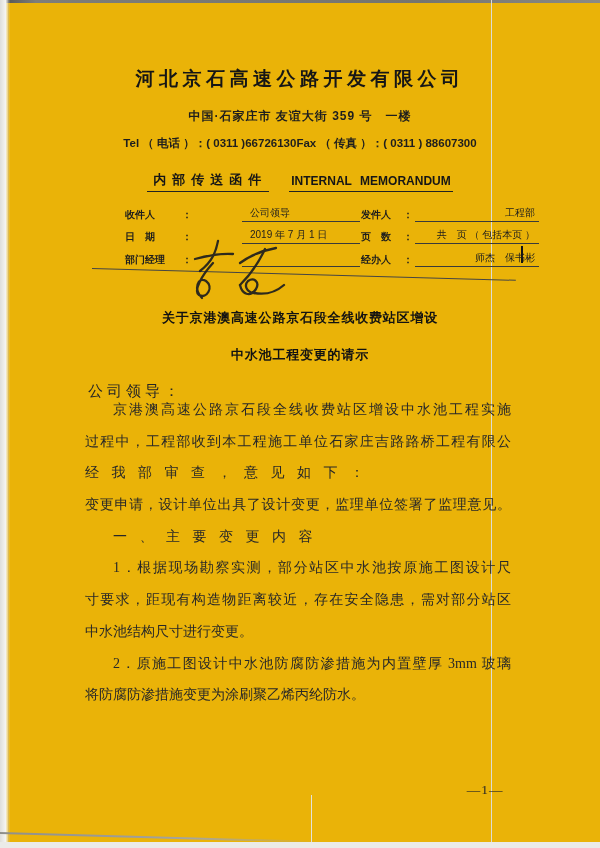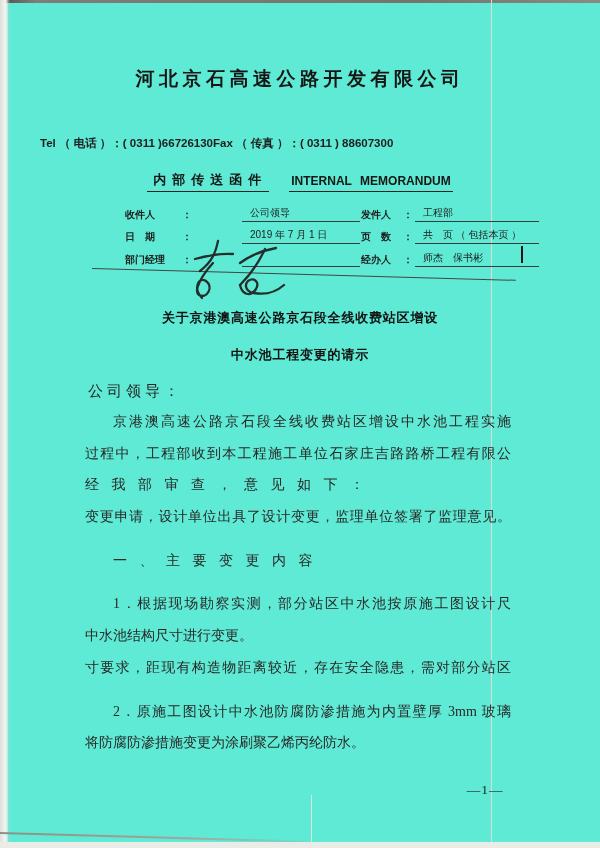--- a/index.html
+++ b/index.html
@@ -3,21 +3,21 @@
 <meta charset="utf-8">
 <style>
   * { margin:0; padding:0; box-sizing:border-box; }
   html,body { width:600px; height:848px; }
   body{
     font-family:"Liberation Serif","DejaVu Serif",serif;
     background:#e9e9e6;
   }
   #scan{
     position:relative; width:600px; height:848px;
-    background:#5eead4; overflow:hidden;
+    background:#eab308; overflow:hidden;
     color:#262626;
   }
   
   .edge-top{ position:absolute; left:0; top:0; width:600px; height:3px;
     background:linear-gradient(to right,#4e4e4c,#7d7d79 6%,#75756f 70%,#8a8a85); }
   .edge-left{ position:absolute; left:0; top:0; width:10px; height:848px;
     background:linear-gradient(to right,#dededa,#f4f4f1 55%,rgba(255,255,255,0)); }
   .edge-left-line{ position:absolute; left:8px; top:0; width:1px; height:848px;
     background:rgba(60,60,55,0.10); }
   .crease-right{ position:absolute; left:491px; top:0; width:1px; height:848px;
@@ -32,76 +32,77 @@
   .ink-dash{ position:absolute; left:521px; top:246px; width:2px; height:17px;
     background:#141414; }
   
   .sans{ font-family:"Liberation Sans","DejaVu Sans",sans-serif; }
   .company{ position:absolute; left:40px; top:66px; width:520px;
     text-align:center; font-size:19px; font-weight:700; letter-spacing:4.5px;
     color:#161616; }
   .address{ position:absolute; left:40px; top:108px; width:520px;
     text-align:center; font-size:12px; font-weight:600; letter-spacing:1px; color:#1e1e1e; }
   .telfax{ position:absolute; left:40px; top:136px; width:520px;
-    display:flex; 
+    display:flex; justify-content:center; 
     font-size:11.5px; font-weight:600; color:#1e1e1e; }
   .memo-type{ position:absolute; left:40px; top:171px; width:520px;
     display:flex; justify-content:center; align-items:flex-end; gap:20px; }
   .memo-cn{ font-size:13px; font-weight:700; letter-spacing:6px; color:#161616;
     border-bottom:1.5px solid #222; padding:0 2px 2px 6px; }
   .memo-en{ font-size:12px; font-weight:700; word-spacing:5px; color:#161616;
     border-bottom:1.5px solid #222; padding:0 2px 3px 2px; }
   
   .fcol{ position:absolute; top:199px; font-size:10px; color:#1d1d1d; }
   .fcol.left{ left:125px; }
   .fcol.right{ left:333px;margin-left:28px; }
   .frow{ height:22.5px; display:flex; align-items:flex-end; }
   .flabel{ display:inline-block; font-weight:700; white-space:pre; }
   .fcol.left  .flabel{ width:57px; }
   .fcol.right .flabel{ width:42px; }
   .fcolon{ font-weight:700; margin-right:2px; }
   .fvalue{ display:inline-block; border-bottom:1.3px solid #3a3a3a;
     padding:0 4px 1px 8px; font-weight:500; white-space:pre; }
   .fcol.left  .fvalue{ min-width:118px;margin-left:48px; }
-  .fcol.right .fvalue{ min-width:124px; }
+  .fcol.right .fvalue{ min-width:124px;text-align:right; }
   .long-rule{ position:absolute; left:92px; top:268px; width:424px; height:0;
     border-top:1.5px solid #454545; transform:rotate(1.6deg);
     transform-origin:left center; }
   .signature{ position:absolute; left:188px; top:234px; width:105px; height:72px; }
   
   .title{ position:absolute; left:40px; top:299px; width:520px;
     text-align:center; font-size:13px; font-weight:700; letter-spacing:0.8px;
     line-height:37px; color:#121212;
     font-family:"Liberation Sans","DejaVu Sans",sans-serif; }
   .salutation{ position:absolute; left:88px; top:366px;
     font-size:15px; letter-spacing:4px; color:#262626;margin-top:16px; }
   .body-text{ position:absolute; left:85px; top:394px; width:426px;
     font-size:14px; color:#282828; }
   .bline{ line-height:31.7px; height:31.7px; overflow:visible; white-space:nowrap; }
   .bline.stretch{ white-space:normal; text-align:justify; text-align-last:justify; }
-  .bline.indent{ text-indent:28px;margin-top:12px; }
+  .bline.indent{ text-indent:28px; }
   .bline.wide{ letter-spacing:12.5px; }
   .page-num{ position:absolute; left:450px; top:782px; width:70px;
     font-size:13.5px; letter-spacing:1px; color:#262626; text-align:center; }
 </style>
 </head>
 <body>
 
 <div id="scan">
 
   <div class="edge-top"></div>
   <div class="edge-left"></div>
   <div class="edge-left-line"></div>
   <div class="crease-right"></div>
   <div class="crease-bottom"></div>
   <div class="bottom-diagonal"></div>
   <div class="bottom-band"></div>
   <div class="ink-dash"></div>
 
   <div class="company sans">河北京石高速公路开发有限公司</div>
+  <div class="address sans">中国·石家庄市 友谊大街 359 号　一楼</div>
   <div class="telfax sans">
     <span>Tel （ 电话 ）：( 0311 )66726130</span>
     <span>Fax （ 传真 ）：( 0311 ) 88607300</span>
   </div>
   <div class="memo-type sans">
     <span class="memo-cn">内部传送函件</span>
     <span class="memo-en">INTERNAL MEMORANDUM</span>
   </div>
 
   <div class="fcol left sans">
@@ -160,21 +161,21 @@
 
   <div class="salutation">公司领导：</div>
 
   <div class="body-text">
     <div class="bline indent stretch">京港澳高速公路京石段全线收费站区增设中水池工程实施</div>
     <div class="bline stretch">过程中，工程部收到本工程施工单位石家庄吉路路桥工程有限公</div>
     <div class="bline wide">经我部审查，意见如下：</div>
     <div class="bline stretch">变更申请，设计单位出具了设计变更，监理单位签署了监理意见。</div>
     <div class="bline indent wide">一、主要变更内容</div>
     <div class="bline indent stretch">1．根据现场勘察实测，部分站区中水池按原施工图设计尺</div>
+    <div class="bline stretch">寸要求，距现有构造物距离较近，存在安全隐患，需对部分站区</div>
     <div class="bline">中水池结构尺寸进行变更。</div>
-    <div class="bline stretch">寸要求，距现有构造物距离较近，存在安全隐患，需对部分站区</div>
     <div class="bline indent stretch">2．原施工图设计中水池防腐防渗措施为内置壁厚 3mm 玻璃</div>
     <div class="bline">将防腐防渗措施变更为涂刷聚乙烯丙纶防水。</div>
   </div>
 
   <div class="page-num">—1—</div>
 
 </div>
 
 </body></html>

